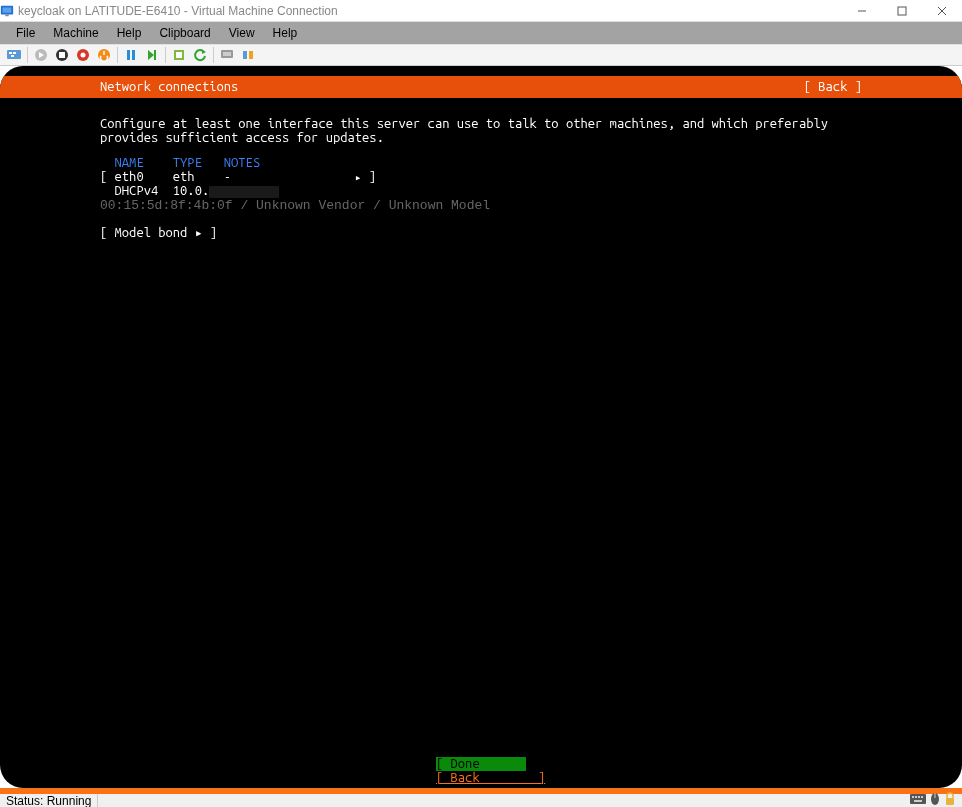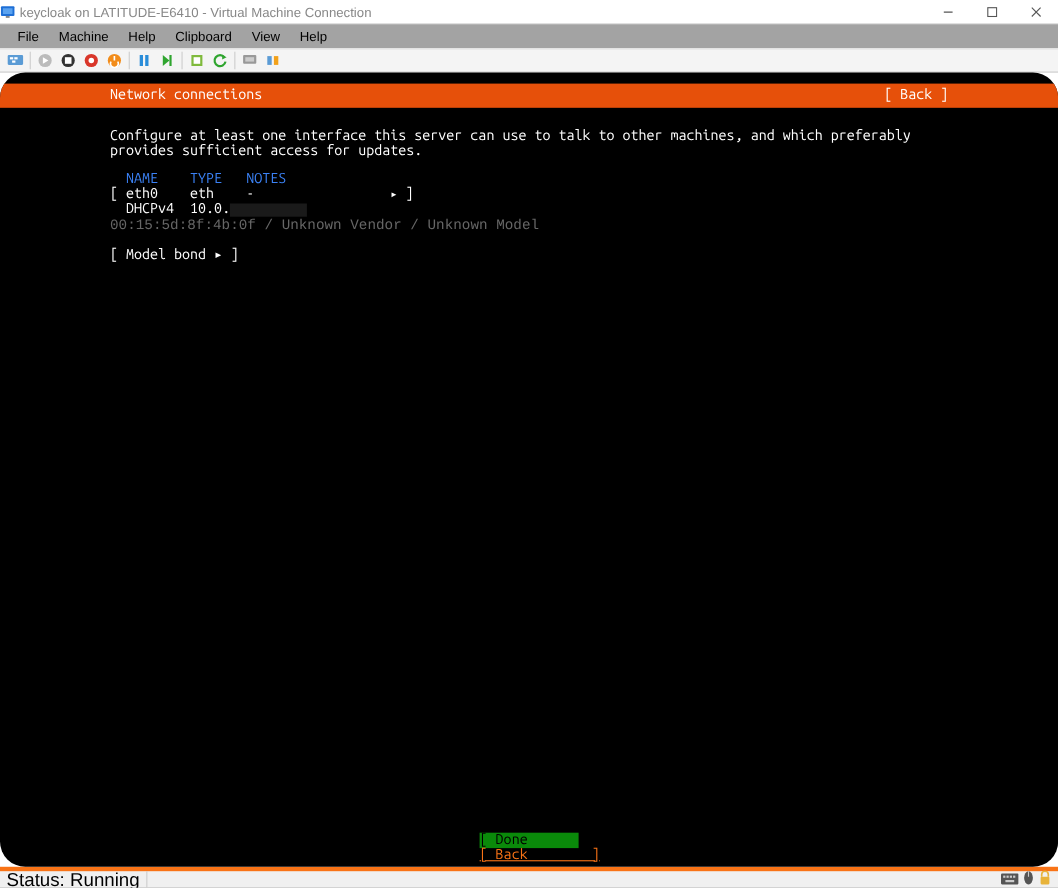--- a/index.html
+++ b/index.html
@@ -126,24 +126,24 @@
   white-space: pre;
 }
 .footer-btn.selected {
   background: #0a8a0a;
   color: #000;
 }
 .footer-btn.normal { color: #f97316; text-decoration: underline; }
 .status-bar {
   height: 19px;
   background: #f0f0f0;
-  border-top: 4px solid #f97316;
-  display: flex;
-  align-items: center;
-  font-size: 17px;
+  border-top: 6px solid #f97316;
+  display: flex;
+  align-items: center;
+  font-size: 12px;
 }
 .status-bar .status-cell {
   padding: 0 6px;
   border-right: 1px solid #ccc;
   height: 100%;
   display: flex;
   align-items: center;
 }
 .status-bar .spacer { flex: 1; }
 .status-bar .tray {

